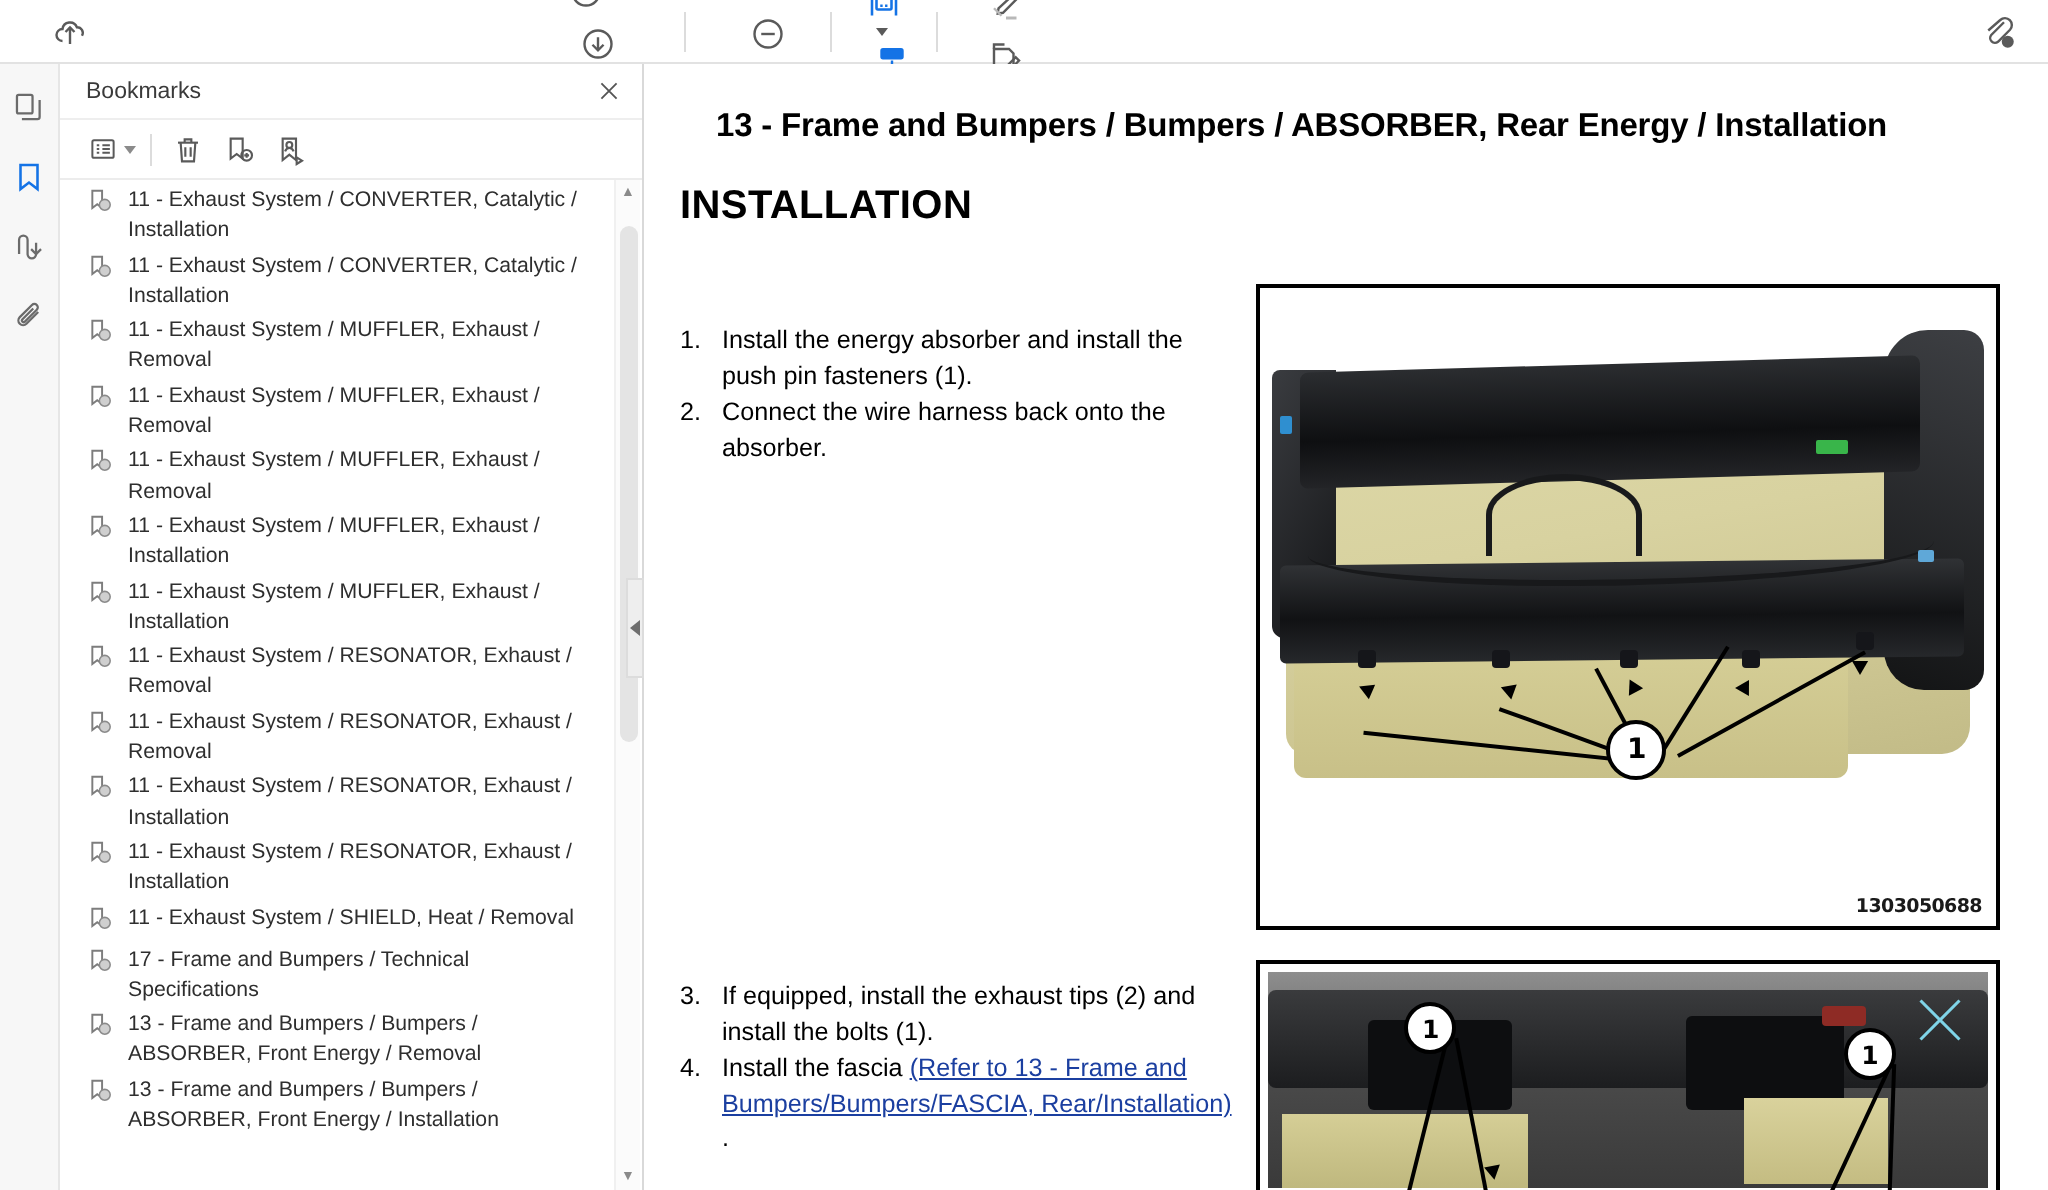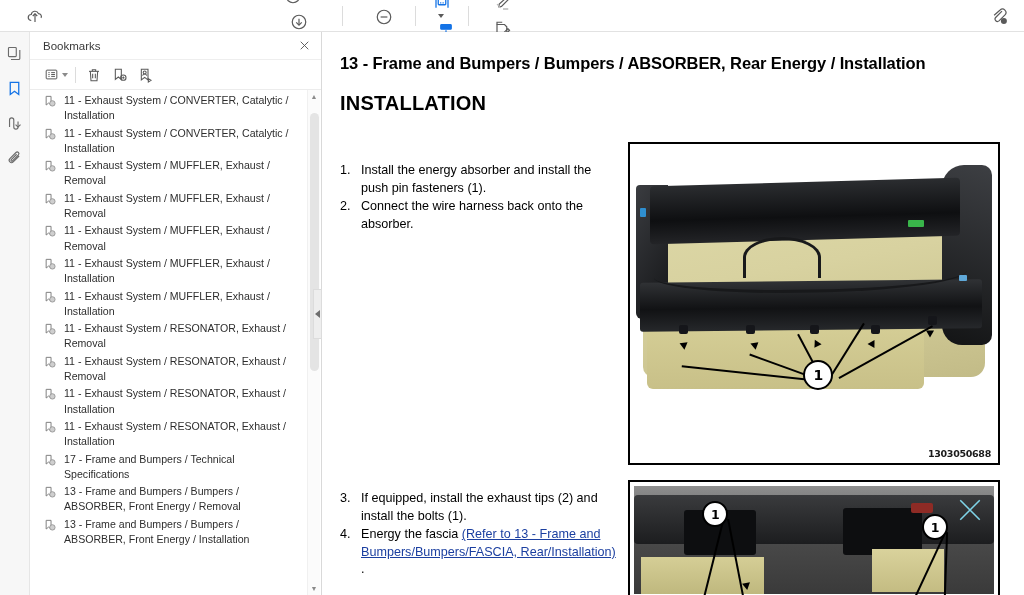--- a/index.html
+++ b/index.html
@@ -145,21 +145,21 @@
   }
 
   
   .doc {
     flex: 1; background: #ffffff;
     overflow: hidden; position: relative;
     padding: 22px 14px 0 18px;
   }
   .doc-head {
     font-size: 16.5px; font-weight: bold; color: #000;
-    letter-spacing: -0.1px; white-space: nowrap;
+    letter-spacing: -0.1px; white-space: nowrap; margin-left: 18px;
   }
   .doc-h1 {
     font-size: 20px; font-weight: bold; color: #000;
     margin-top: 19px; letter-spacing: 0.2px;
   }
 
   .row {
     display: flex; align-items: flex-start; gap: 10px;
     margin-top: 27px;
   }
@@ -565,20 +565,27 @@
                   <circle cx="15.5" cy="15.5" r="5" fill="#cfcfcf" stroke="#8a8a8a" stroke-width="1.4"></circle>
                 </svg></span>
               <span class="bm-label">11 - Exhaust System / RESONATOR, Exhaust / Installation</span>
             </div>
             <div class="bm-item">
               <span class="bm-icon"><svg width="13" height="13" viewBox="0 0 24 24" fill="none" stroke="currentColor" stroke-width="1.8">
                   <path d="M4 2.5h9v16l-4.5-3.6L4 18.5z"></path>
                   <circle cx="15.5" cy="15.5" r="5" fill="#cfcfcf" stroke="#8a8a8a" stroke-width="1.4"></circle>
                 </svg></span>
               <span class="bm-label">11 - Exhaust System / RESONATOR, Exhaust / Installation</span>
+            </div>
+            <div class="bm-item">
+              <span class="bm-icon"><svg width="13" height="13" viewBox="0 0 24 24" fill="none" stroke="currentColor" stroke-width="1.8">
+                  <path d="M4 2.5h9v16l-4.5-3.6L4 18.5z"></path>
+                  <circle cx="15.5" cy="15.5" r="5" fill="#cfcfcf" stroke="#8a8a8a" stroke-width="1.4"></circle>
+                </svg></span>
+              <span class="bm-label">11 - Exhaust System / SHIELD, Heat / Removal</span>
             </div>
             <div class="bm-item">
               <span class="bm-icon"><svg width="13" height="13" viewBox="0 0 24 24" fill="none" stroke="currentColor" stroke-width="1.8">
                   <path d="M4 2.5h9v16l-4.5-3.6L4 18.5z"></path>
                   <circle cx="15.5" cy="15.5" r="5" fill="#cfcfcf" stroke="#8a8a8a" stroke-width="1.4"></circle>
                 </svg></span>
               <span class="bm-label">17 - Frame and Bumpers / Technical Specifications</span>
             </div>
             <div class="bm-item">
               <span class="bm-icon"><svg width="13" height="13" viewBox="0 0 24 24" fill="none" stroke="currentColor" stroke-width="1.8">
@@ -664,21 +671,21 @@
       </div>
 
       <div class="row row2">
         <div class="steps steps2">
           <div class="step">
             <div class="step-n">3.</div>
             <div class="step-t">If equipped, install the exhaust tips (2) and install the bolts (1).</div>
           </div>
           <div class="step">
             <div class="step-n">4.</div>
-            <div class="step-t"><span>Energy the fascia </span><a class="xref" href="#">(Refer to 13 - Frame and Bumpers/Bumpers/FASCIA, Rear/Installation)</a><span> .</span></div>
+            <div class="step-t"><span>Install the fascia </span><a class="xref" href="#">(Refer to 13 - Frame and Bumpers/Bumpers/FASCIA, Rear/Installation)</a><span> .</span></div>
           </div>
         </div>
 
         <div class="figure fig2">
           <div class="fig-inner" style="inset:4px">
             <div class="p2-bg"></div>
             <div class="p2-fascia"></div>
             <div class="p2-slot" style="left:14%;top:22%;width:20%;height:42%"></div>
             <div class="p2-slot" style="left:58%;top:20%;width:22%;height:44%"></div>
             <div class="p2-foam"></div>

